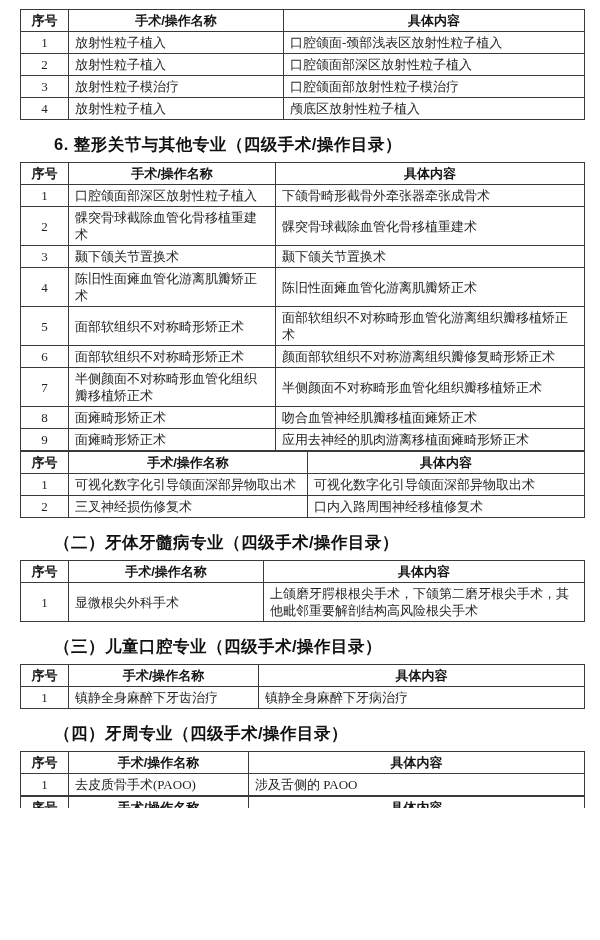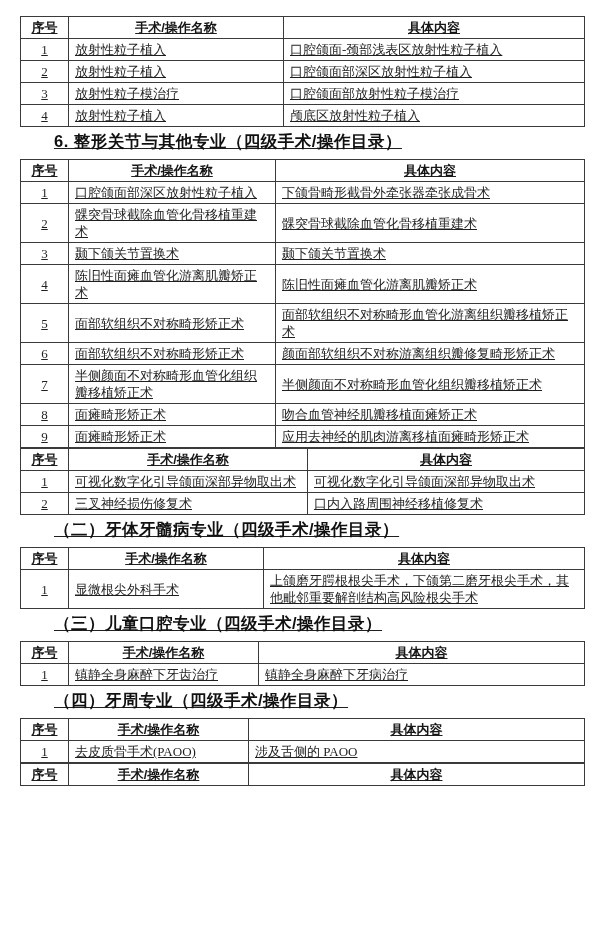--- a/index.html
+++ b/index.html
@@ -3,30 +3,29 @@
 <meta charset="utf-8">
 <style>
   html,body{margin:0;padding:0;background:#ffffff;}
   #page{
     position:relative;
     width:600px;height:808px;
     background:#ffffff;
     overflow:hidden;
     font-family:"Liberation Serif", serif;
     color:#1f1f1f;
-    padding-top:16px;
+    padding-top:9px;
     box-sizing:border-box;
-    text-decoration:underline;
   }
   .section-heading{
     font-family:"Liberation Sans", sans-serif;
     font-weight:bold;
     font-size:16.5px;
     line-height:20px;
-    margin:4px 0 8px 54px;
+    margin:14px 0 8px 54px;
     color:#111111;
     letter-spacing:0.5px;
   }
   table.catalog-table{
     width:564px;
     margin-left:20px;
     border-collapse:collapse;
     table-layout:fixed;
   }
   table.catalog-table th{

